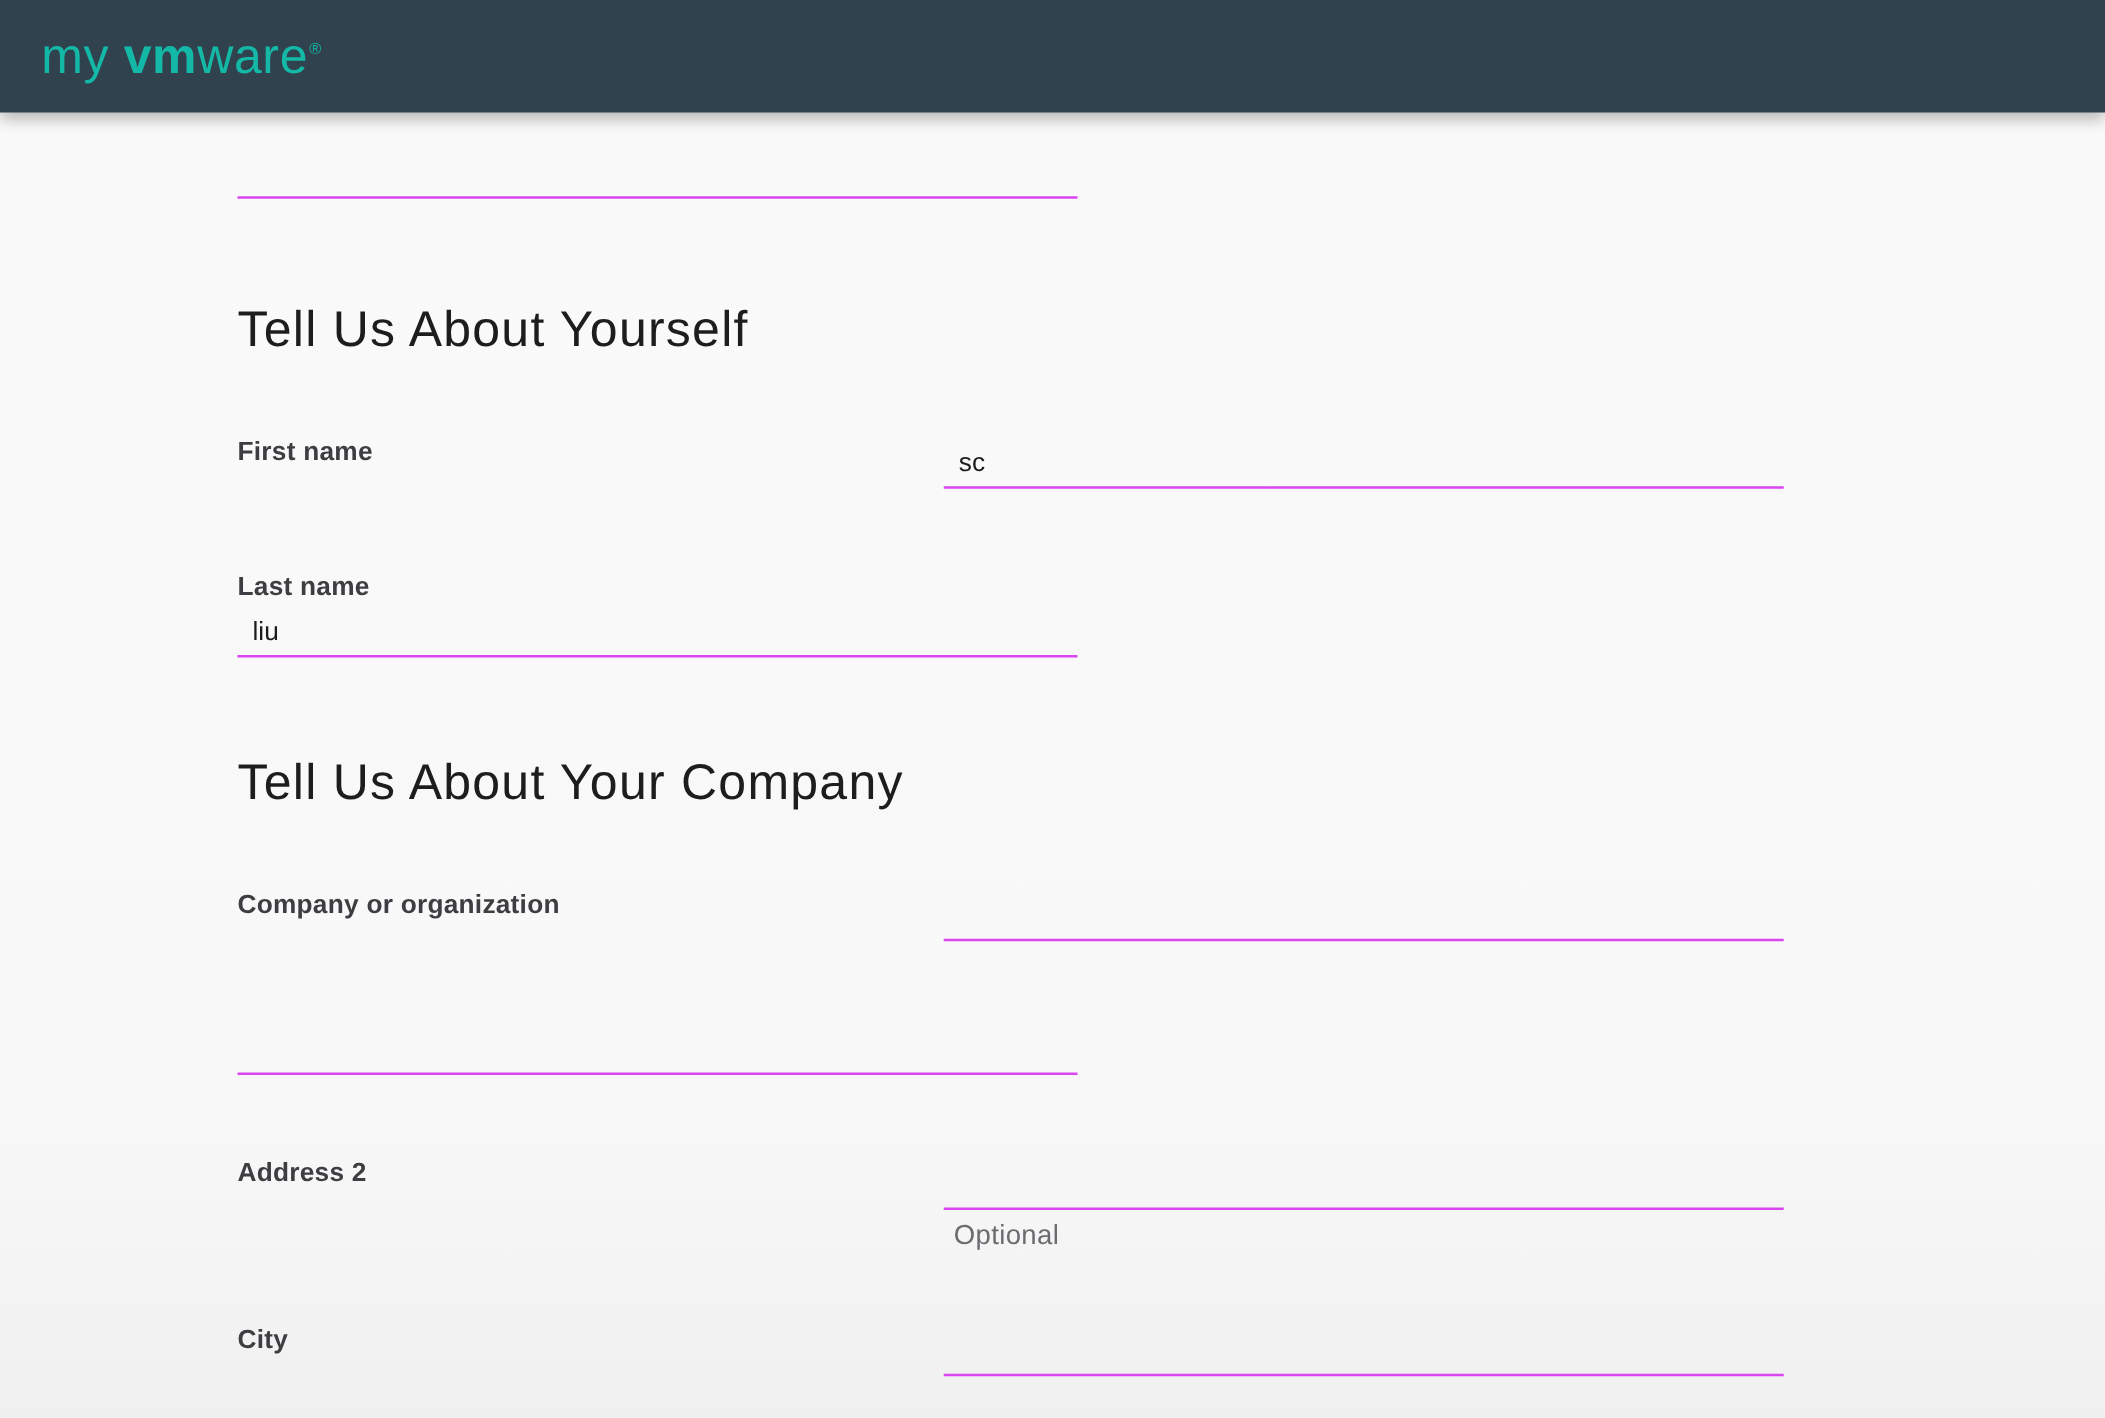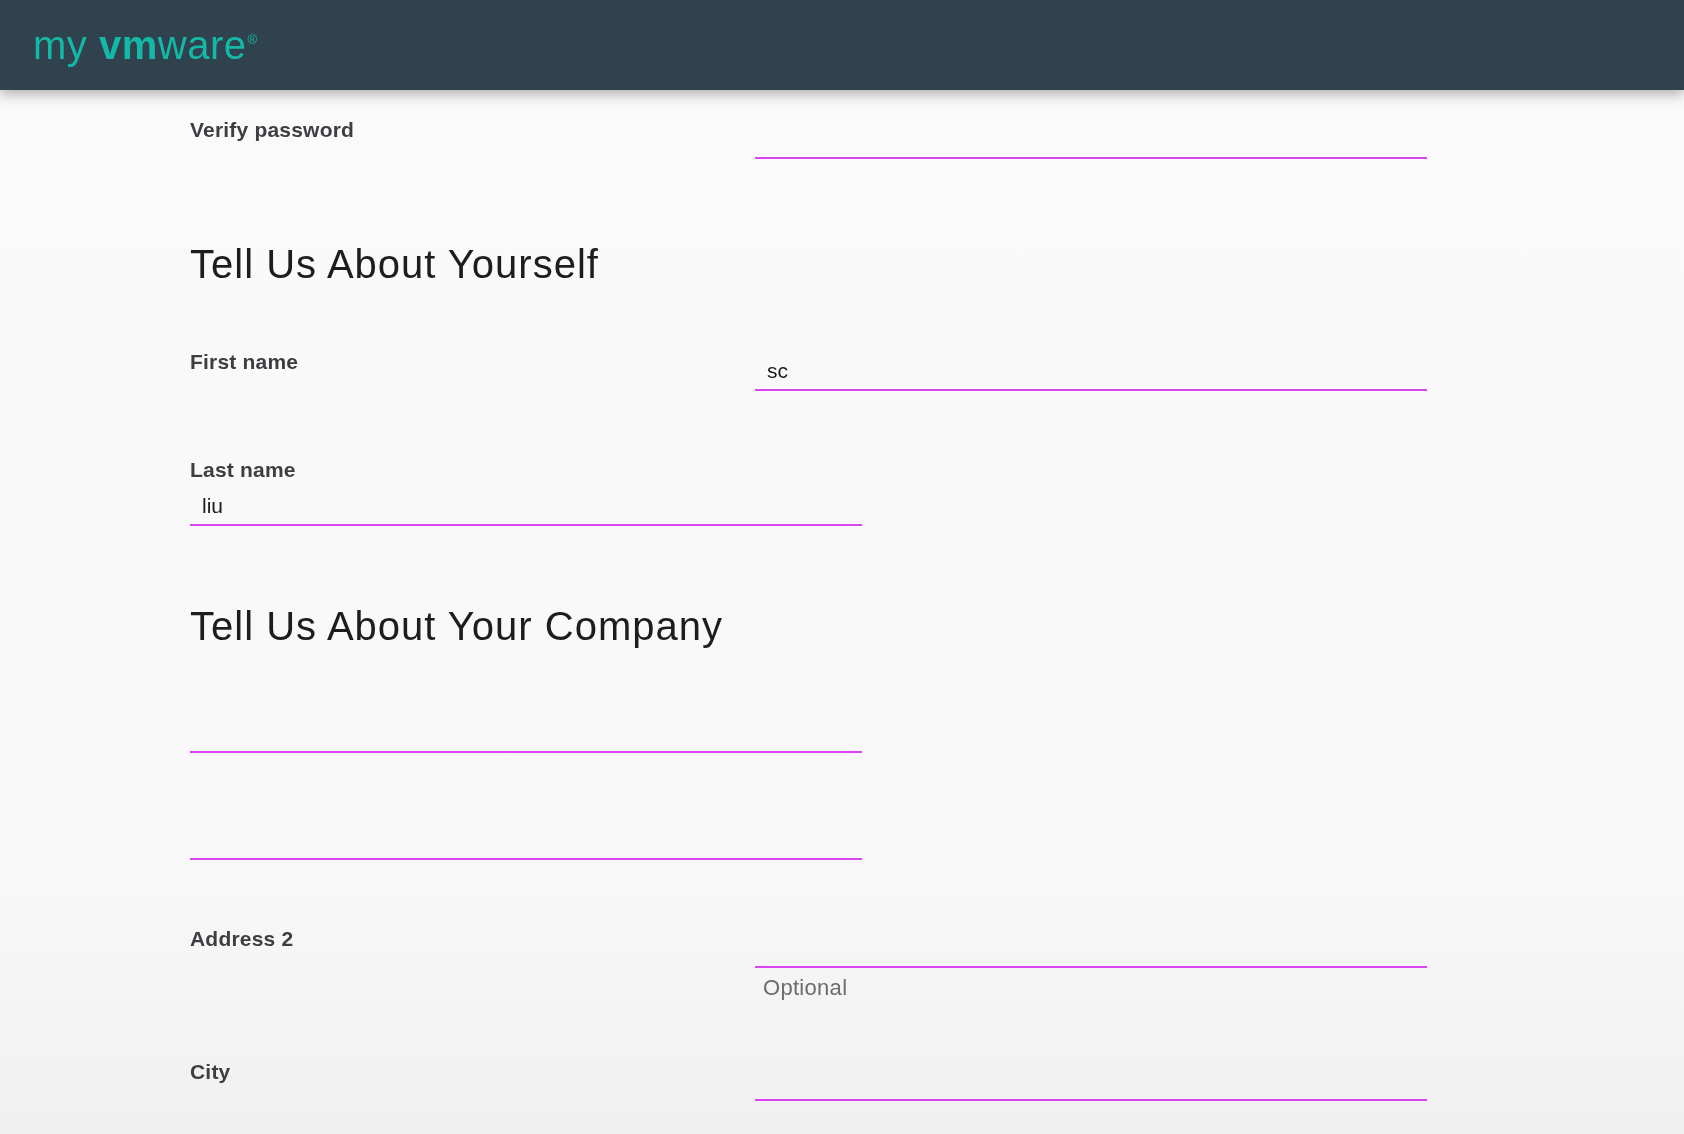--- a/index.html
+++ b/index.html
@@ -105,21 +105,20 @@
 </head>
 <body>
 
 <header class="app-header">
   <div class="logo"><span class="lt">my </span><span class="bd">vm</span><span class="lt">ware</span><span class="reg">®</span></div>
 </header>
 
 <main class="content">
 
   <div class="field-row row-verify">
-    <div class="field-label">Verify password</div>
     <div class="field-control">
       <input type="password" value="" style="">
     </div>
   </div>
 
   <h1 class="section-title title-yourself">Tell Us About Yourself</h1>
 
   <div class="field-row row-first">
     <div class="field-label">First name</div>
     <div class="field-control">
@@ -130,20 +129,21 @@
   <div class="field-row row-last">
     <div class="field-label">Last name</div>
     <div class="field-control">
       <input type="text" value="liu" style="">
     </div>
   </div>
 
   <h1 class="section-title title-company">Tell Us About Your Company</h1>
 
   <div class="field-row row-company">
+    <div class="field-label">Company or organization</div>
     <div class="field-control">
       <input type="text" value="" style="">
     </div>
   </div>
 
   <div class="field-row row-address1">
     <div class="field-control">
       <input type="text" value="" style="">
     </div>
   </div>

